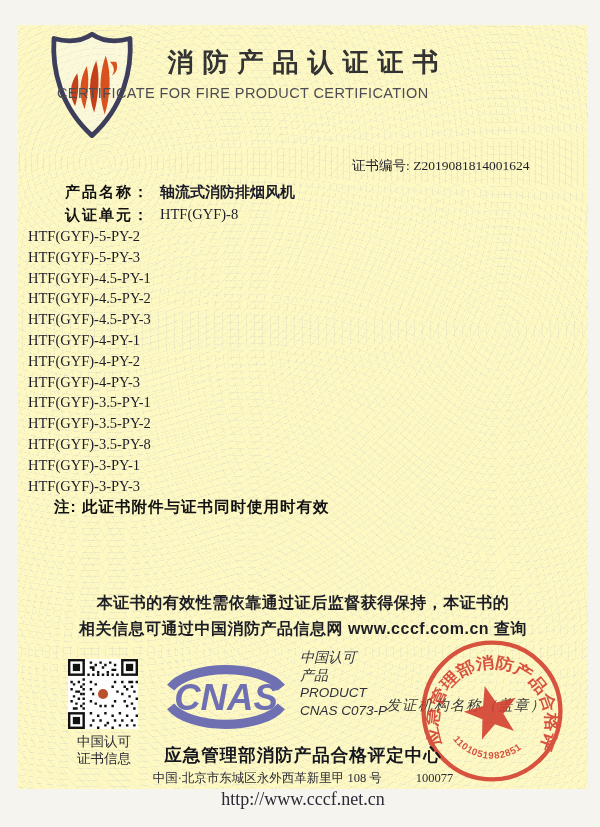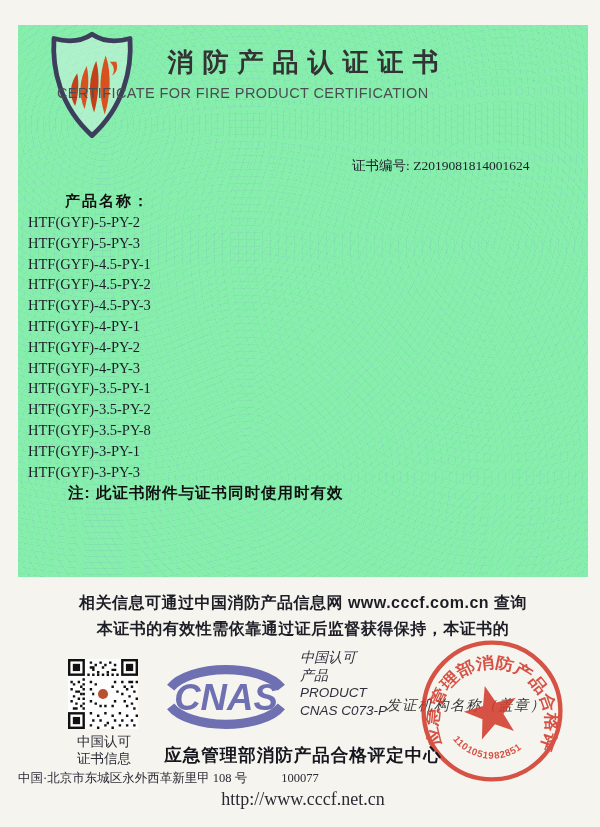--- a/index.html
+++ b/index.html
@@ -3,22 +3,22 @@
 <meta charset="utf-8">
 <style>
   html,body{margin:0;padding:0;}
   body{
     width:600px;height:827px;position:relative;overflow:hidden;
     background:#f5f4ef;
     font-family:"Liberation Serif","DejaVu Serif",serif;
     color:#23232e;
   }
   .cert{
-    position:absolute;left:18px;top:25px;width:570px;height:552px;
-    background:#86efac;
+    position:absolute;left:18px;top:25px;width:570px;height:764px;
+    background:#fef9c3;
   }
   .cert::before{
     content:"";position:absolute;inset:0;pointer-events:none;
     background:
       repeating-radial-gradient(circle at 15% 18%, rgba(110,120,200,.10) 0 .6px, transparent .6px 6px),
       repeating-radial-gradient(circle at 85% 40%, rgba(110,120,200,.08) 0 .6px, transparent .6px 8px),
       repeating-radial-gradient(circle at 40% 82%, rgba(110,120,200,.08) 0 .6px, transparent .6px 7px);
   }
   .abs{position:absolute;}
   .logo{left:20px;top:4px;width:108px;height:114px;}
@@ -28,31 +28,31 @@
     font-size:26px;font-weight:700;letter-spacing:9px;color:#333;text-indent:9px;
   }
   .title-en{
     left:0;top:60px;width:100%;text-align:left;
     font-family:"Liberation Sans","DejaVu Sans",sans-serif;
     font-size:14.5px;color:#4c4c52;letter-spacing:.4px;padding-left:39px;
   }
   .attachment{left:50px;top:98px;font-size:20px;color:#222;letter-spacing:1px;}
   .attachment .gap{display:inline-block;width:18px;}
   .certno{left:334px;top:132px;font-size:13.5px;color:#1e1e28;}
-  .product{left:0;top:164px;width:100%;font-size:14.5px;color:#1c1c28;}
+  .product{left:0;top:155px;width:100%;font-size:14.5px;color:#1c1c28;}
   .prow{display:flex;line-height:23px;}
   .plabel{
     width:132px;text-align:right;font-weight:700;letter-spacing:2px;
     font-family:"Liberation Sans","DejaVu Sans",sans-serif;font-size:15px;color:#111;
   }
   .pvalue{margin-left:10px;}
   .models{margin-left:10px;line-height:20.8px;}
   .models div{white-space:pre;}
   .note{
-    margin-top:1px;padding-left:50px;font-weight:700;font-size:15.5px;color:#111;
+    margin-top:1px;padding-left:36px;font-weight:700;font-size:15.5px;color:#111;
     font-family:"Liberation Sans","DejaVu Sans",sans-serif;letter-spacing:1px;
   }
   .notice{
     left:0;top:565px;width:100%;text-align:center;
     font-family:"Liberation Sans","DejaVu Sans",sans-serif;
     font-size:16px;line-height:26px;font-weight:600;color:#1d1d26;letter-spacing:.5px;
   }
   .qr{left:50px;top:634px;width:70px;height:70px;}
   .qr-caption{
     left:46px;top:708px;width:80px;text-align:center;
@@ -65,21 +65,21 @@
   }
   .issuer{
     left:368px;top:671px;font-style:italic;font-size:14.5px;letter-spacing:1.5px;color:#3b3b3b;
   }
   .stamp{left:398px;top:610px;width:152px;height:152px;opacity:.88;}
   .orgname{
     left:0;top:718px;width:100%;text-align:center;
     font-family:"Liberation Sans","DejaVu Sans",sans-serif;
     font-size:17.5px;font-weight:700;color:#16161f;letter-spacing:1px;
   }
-  .address{left:0;top:745px;width:100%;font-size:12.5px;color:#2a2a34;}
+  .address{left:0;top:745px;width:100%;text-align:center;font-size:12.5px;color:#2a2a34;}
   .address .gap{display:inline-block;width:34px;}
   .website{left:0;top:764px;width:100%;text-align:center;font-size:18px;color:#2a2a34;}
 </style>
 </head>
 <body>
 
 <div class="cert">
 
   <svg class="abs logo" viewBox="0 0 100 108">
     <path d="M50 5 C59 11 72 13 86 9 C88 38 80 74 50 101 C20 74 12 38 14 9 C28 13 41 11 50 5 Z" fill="rgba(250,250,255,0.35)" stroke="#3d3d5c" stroke-width="4.5" stroke-linejoin="round"></path>
@@ -95,20 +95,25 @@
   <div class="abs title-cn">消防产品认证证书</div>
   <div class="abs title-en">CERTIFICATE FOR FIRE PRODUCT CERTIFICATION</div>
 
   <div class="abs certno">
     <span>证书编号: </span><span>Z2019081814001624</span>
   </div>
 
   <div class="abs product">
     <div class="prow">
       <span class="plabel">产品名称：</span>
+      <span class="pvalue" style="font-weight:600;font-family:'Liberation Sans',sans-serif;font-size:15px;">轴流式消防排烟风机</span>
+    </div>
+    <div class="prow">
+      <span class="plabel">认证单元：</span>
+      <span class="pvalue">HTF(GYF)-8</span>
     </div>
     <div class="prow">
       <div class="models">
           <div>HTF(GYF)-5-PY-2</div>
           <div>HTF(GYF)-5-PY-3</div>
           <div>HTF(GYF)-4.5-PY-1</div>
           <div>HTF(GYF)-4.5-PY-2</div>
           <div>HTF(GYF)-4.5-PY-3</div>
           <div>HTF(GYF)-4-PY-1</div>
           <div>HTF(GYF)-4-PY-2</div>
@@ -119,22 +124,22 @@
           <div>HTF(GYF)-3-PY-1</div>
           <div>HTF(GYF)-3-PY-3</div>
         </div>
     </div>
     <div class="note">
       <span>注: </span><span>此证书附件与证书同时使用时有效</span>
     </div>
   </div>
 
   <div class="abs notice">
+    <div>本证书的有效性需依靠通过证后监督获得保持，本证书的</div>
     <div>相关信息可通过中国消防产品信息网 www.cccf.com.cn 查询</div>
-    <div>本证书的有效性需依靠通过证后监督获得保持，本证书的</div>
   </div>
 
   <svg class="abs qr" viewBox="0 0 29 29">
     <rect x="0" y="0" width="29" height="29" fill="#fdfdfd"></rect>
     <g fill="#111">
       <path d="M0 0h7v7H0z"></path>
         <path d="M22 0h7v7h-7z"></path>
         <path d="M0 22h7v7H0z"></path>
     </g>
     <g fill="#fdfdfd">

